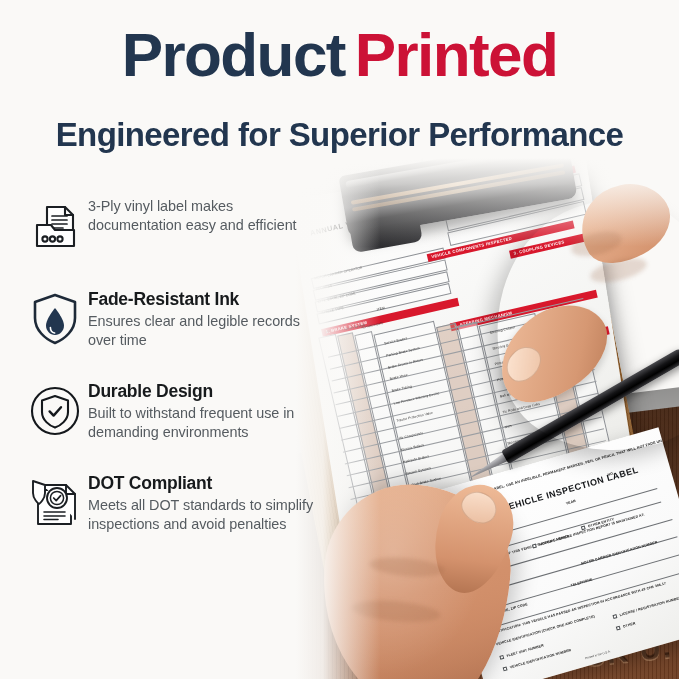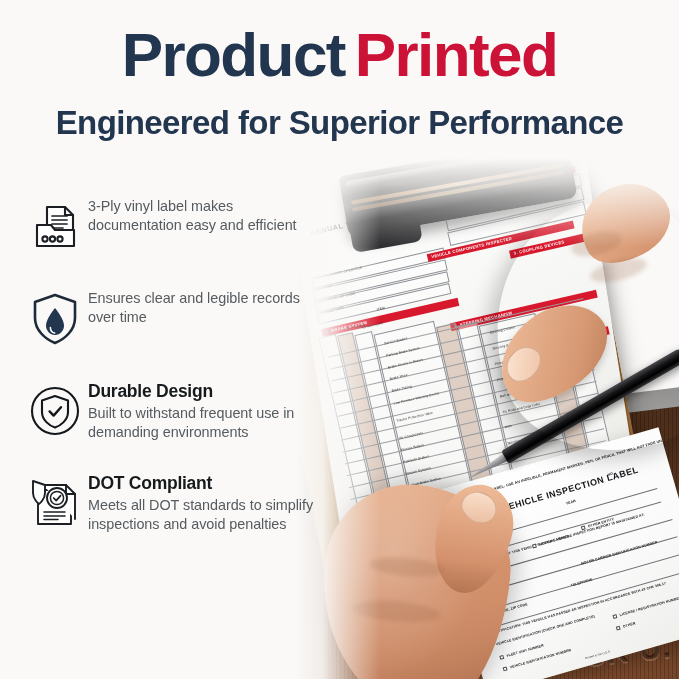--- a/index.html
+++ b/index.html
@@ -20,21 +20,21 @@
   .title {
     font-size:62px;
     font-weight:700;
     letter-spacing:-1.6px;
     line-height:1;
   }
   .title .word-a { color:#22364f; }
   .title .word-b { color:#cc1236; margin-left:10px; }
 
   .subtitle {
-    position:absolute; top:104px; left:0; width:679px;
+    position:absolute; top:116px; left:0; width:679px;
     text-align:center;
     font-size:33px;
     font-weight:700;
     color:#22364f;
     letter-spacing:-0.6px;
     white-space:nowrap;
   }
 
   
   .features {
@@ -402,20 +402,21 @@
 
   <div class="feature">
     <div class="feature-icon">
       <svg width="50" height="54" viewBox="0 0 50 54" fill="none" stroke="#1e2a38" stroke-width="2.6" stroke-linejoin="round">
         <path d="M25 3 L45 10 V26 C45 38 35 47 25 51 C15 47 5 38 5 26 V10 Z"></path>
         <path d="M25 16 C25 16 34 27 34 33.5 C34 38.8 29.9 43 25 43 C20.1 43 16 38.8 16 33.5 C16 27 25 16 25 16 Z" fill="#22364f" stroke="none"></path>
         <path d="M20.4 35.5 C20.4 38.6 22.2 40.6 24.6 41" stroke="#ffffff" stroke-width="1.6" fill="none" stroke-linecap="round"></path>
       </svg>
     </div>
     <div class="feature-text">
+      <div class="feature-title">Fade-Resistant Ink</div>
       <div class="feature-desc">Ensures clear and legible records over time</div>
     </div>
   </div>
 
   <div class="feature">
     <div class="feature-icon">
       <svg width="52" height="52" viewBox="0 0 52 52" fill="none" stroke="#14181c" stroke-width="2.1" stroke-linejoin="round" stroke-linecap="round">
         <circle cx="26" cy="26" r="23"></circle>
         <path d="M26 11 L39 15.6 V27 C39 35.2 31.6 40.6 26 42.6 C20.4 40.6 13 35.2 13 27 V15.6 Z"></path>
         <path d="M20.6 26.4 L24.6 30.6 L32 22.2" stroke-width="2.4"></path>

